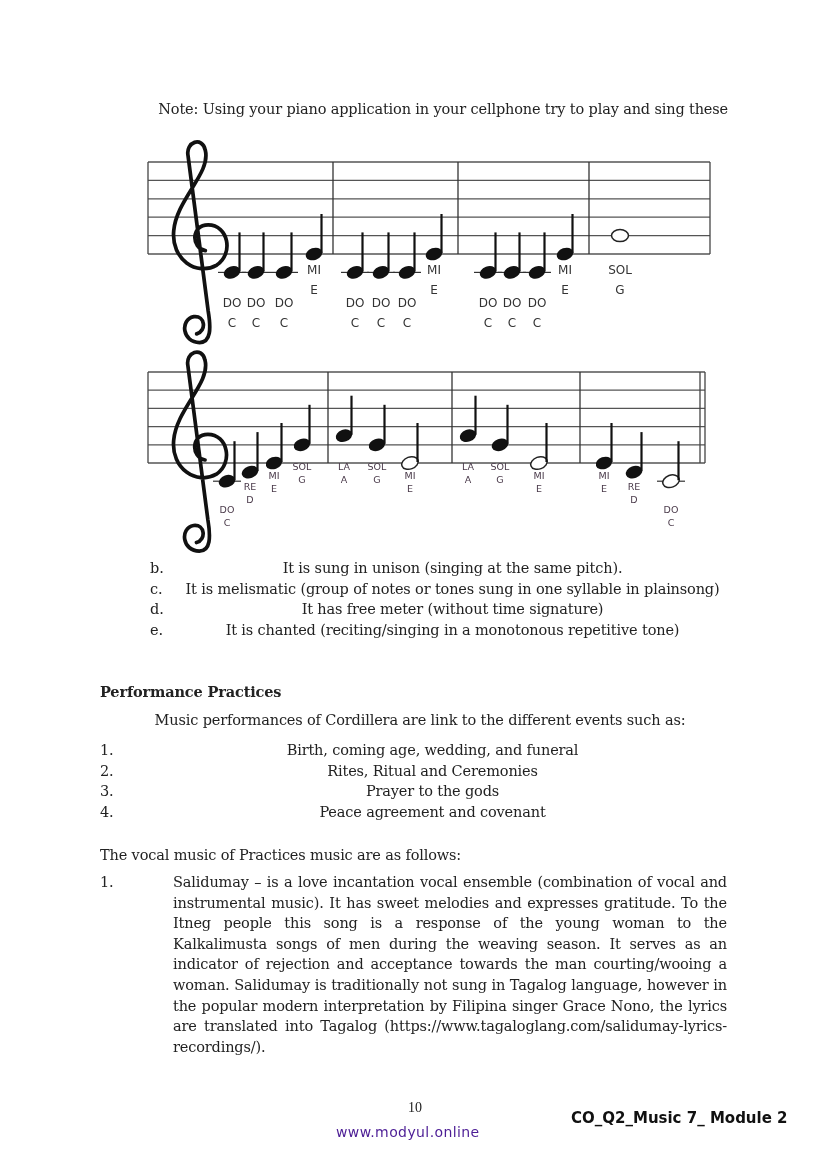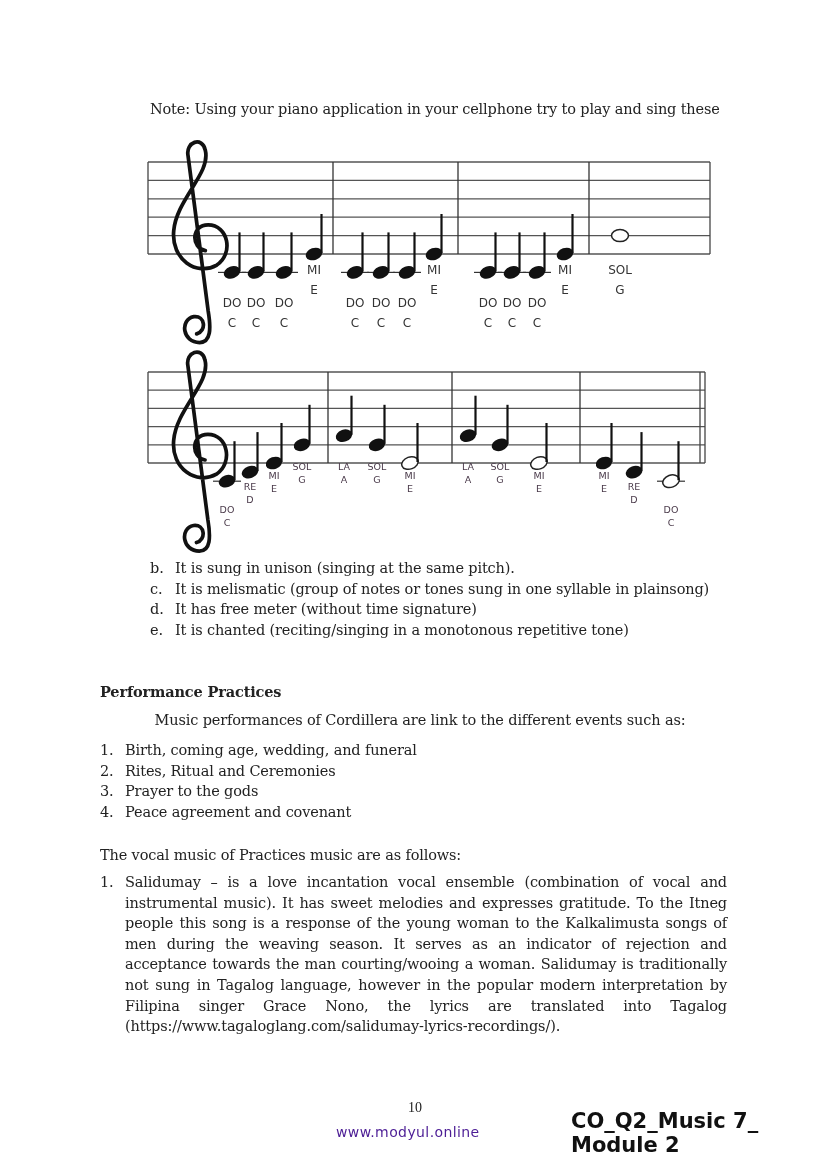--- a/index.html
+++ b/index.html
@@ -1,36 +1,36 @@
 <!DOCTYPE html>
 <html><head>
 <meta charset="utf-8">
 <style>
   html, body { margin: 0; padding: 0; background: #ffffff; }
   body { width: 826px; height: 1169px; position: relative; overflow: hidden; color: #222; }
   .serif { font-family: "DejaVu Serif", "Liberation Serif", serif; font-size: 14.5px; line-height: 20.6px; letter-spacing: -0.15px; }
   .abs { position: absolute; }
   #note-para { left: 100px; top: 99px; width: 628px; }
-  #note-para .indent { padding-left: 50px; }
+  #note-para .indent { padding-left: 50px; text-align: right; }
   svg.staff { position: absolute; left: 0; top: 0; overflow: visible; }
   .lbl { font-family: "DejaVu Sans", "Liberation Sans", sans-serif; font-size: 12px; fill: #333; text-anchor: middle; }
   .lbl2 { font-family: "DejaVu Sans", "Liberation Sans", sans-serif; font-size: 9.5px; fill: #4a3a4a; text-anchor: middle; }
   .list-row { display: flex; }
   .list-row .marker { width: 25px; flex: none; }
-  .list-row .txt { flex: 1; }
+  .list-row .txt { flex: 1; text-align: center; }
   #chars-list { left: 150px; top: 558px; width: 580px; }
   #perf-heading { left: 100px; top: 682px; font-weight: bold; text-align: right; }
   #perf-intro { left: 100px; top: 710px; width: 640px; text-align: center; }
   #events-list { left: 100px; top: 740px; width: 640px; }
   #vocal-intro { left: 100px; top: 845px; width: 640px; }
   #vocal-list { left: 100px; top: 872px; width: 627px; }
-  #vocal-list .txt { text-align: justify; }
+  #vocal-list .txt { text-align: justify; margin-left: 48px; }
   #page-number { left: 380px; top: 1100px; width: 70px; text-align: center; font-family: Liberation Serif, serif; font-size: 14px; }
   #watermark { left: 336px; top: 1124px; font-family: "DejaVu Sans", sans-serif; font-size: 14px; color: #4c1d95; letter-spacing: 0.4px; }
-  #module-code { left: 571px; top: 1109px; font-family: "DejaVu Sans", "Liberation Sans", sans-serif; font-weight: bold; font-size: 21px; color: #111; }
+  #module-code { left: 571px; top: 1109px; font-family: "DejaVu Sans", "Liberation Sans", sans-serif; font-weight: bold; font-size: 15px; color: #111; }
 </style>
 </head>
 <body>
 
 <div id="note-para" class="abs serif">
   <div class="indent">Note: Using your piano application in your cellphone try to play and sing these</div>
 </div>
 
 <svg class="staff" id="staff1" width="826" height="340">
     <line x1="148" x2="710" y1="162" y2="162" stroke="#555" stroke-width="1.3"></line>

